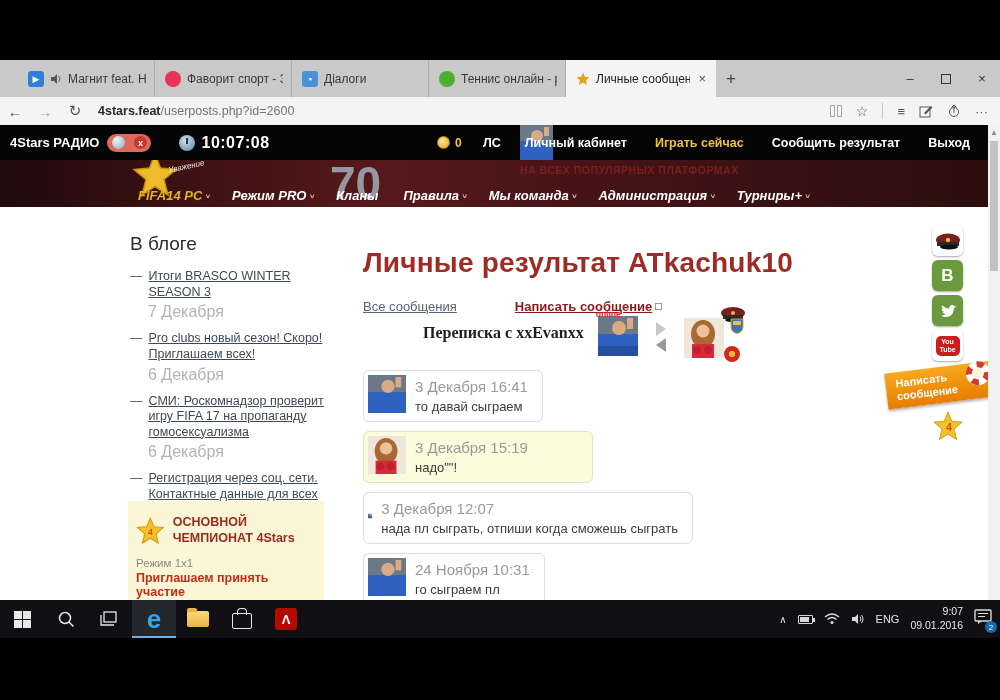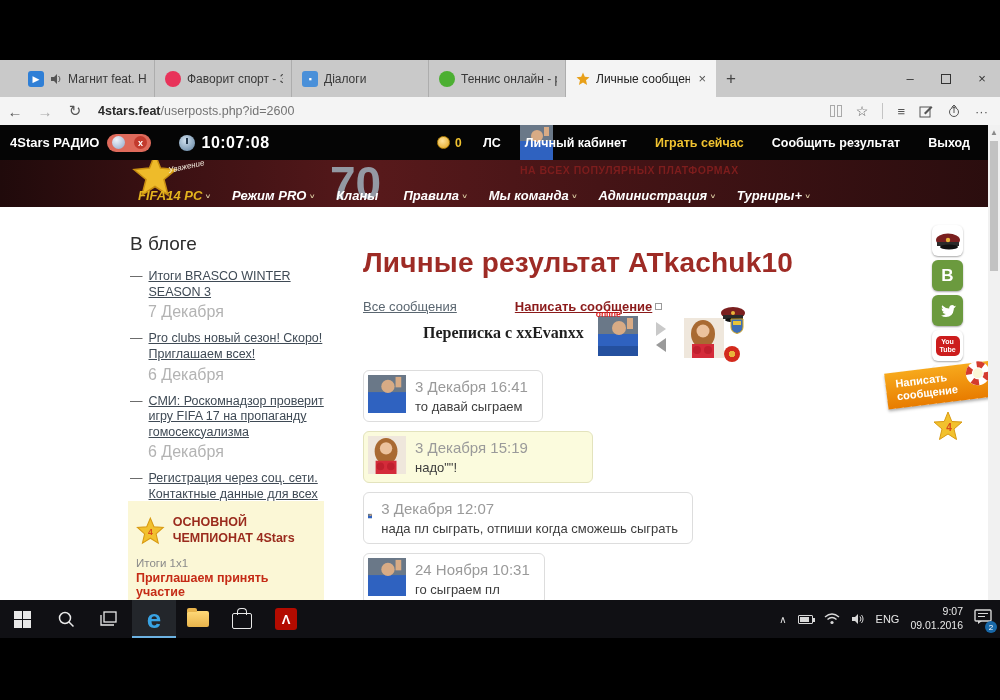--- a/index.html
+++ b/index.html
@@ -335,21 +335,21 @@
     </div>
 
     <div class="promo">
       <div class="promo-head">
         <svg width="40" height="40" viewBox="0 0 40 40">
           <polygon points="20,2 25,14 38,15 28,24 31,37 20,30 9,37 12,24 2,15 15,14" fill="#f2c12e" stroke="#d89a12" stroke-width="1.5"></polygon>
           <text x="20" y="25" text-anchor="middle" font-size="12" font-weight="bold" fill="#d8491a">4</text>
         </svg>
         <div class="promo-title">ОСНОВНОЙ ЧЕМПИОНАТ 4Stars</div>
       </div>
-      <div class="promo-mode">Итоги 1x1</div>
+      <div class="promo-mode">Режим 1x1</div>
       <div class="promo-l1">Приглашаем принять участие</div>
       <div class="promo-l2">в Основном чемпионате 4Stars!</div>
     </div>
 
     <div class="main">
       <div class="page-title">Личные результат ATkachuk10</div>
       <div class="msg-links">
         <a class="all-msgs">Все сообщения</a>
         <a class="write-msg">
             <span>Написать сообщение</span>

